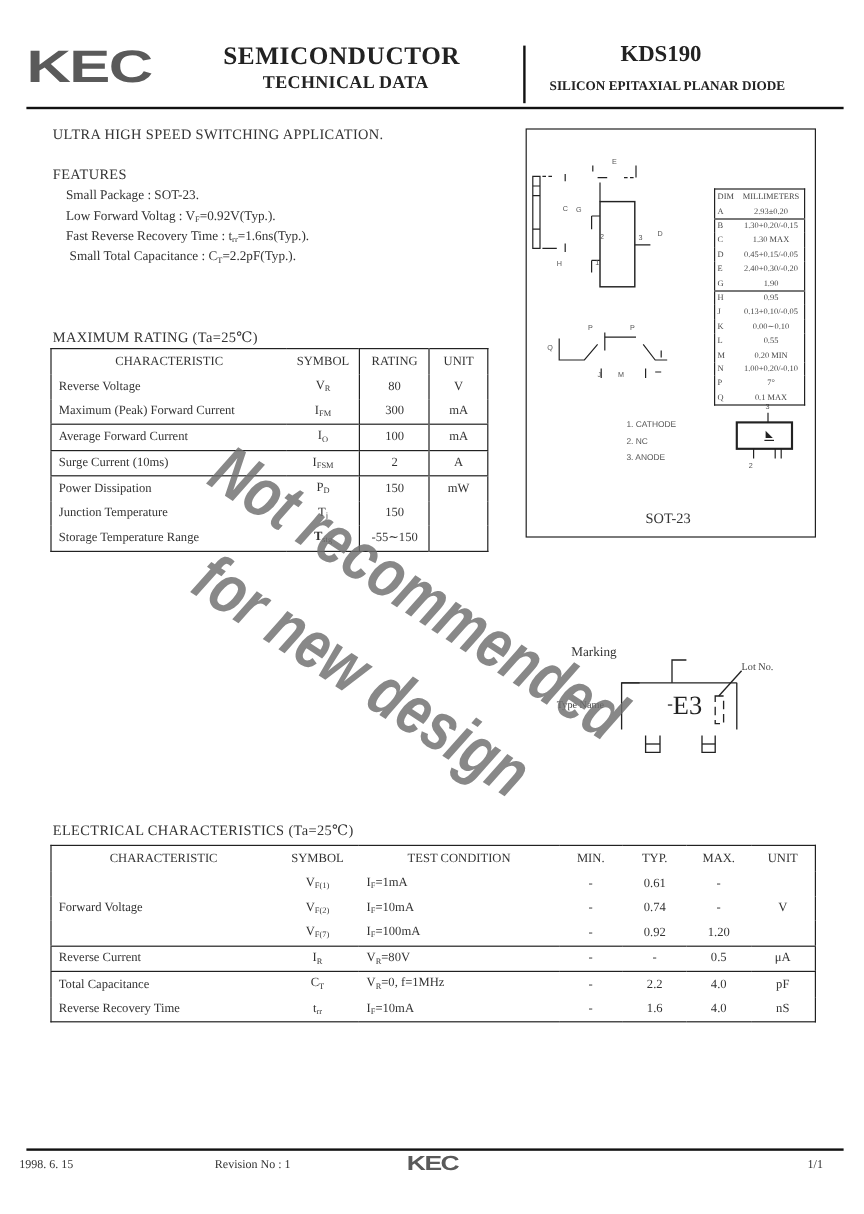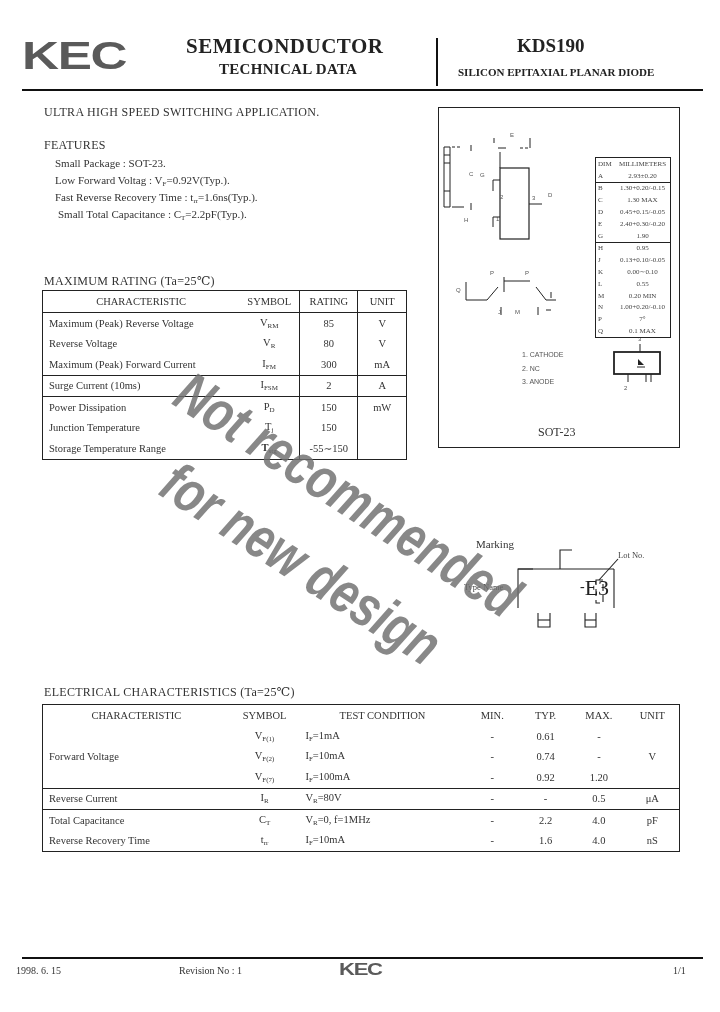--- a/index.html
+++ b/index.html
@@ -55,36 +55,36 @@
 
 <div class="abs sect" style="left:44px; top:274px;">MAXIMUM RATING  (Ta=25℃)</div>
 <table class="dt" style="left:42px; top:290px; width:365px; border:1px solid #222;">
   <tbody>
       <tr>
     <th class="c" style="width:200px;">CHARACTERISTIC</th>
     <th class="c" style="width:50px;">SYMBOL</th>
     <th class="c" style="width:48px; border-left:1px solid #222;">RATING</th>
     <th class="c" style="width:40px; border-left:1px solid #222;">UNIT</th>
   </tr>
-  <tr class="bt">
-    <td>Maximum (Peak) Reverse Voltage</td>
-    <td class="c"><span>V</span><sub>RM</sub></td>
-    <td class="c" style="border-left:1px solid #222;">85</td>
-    <td class="c" style="border-left:1px solid #222;">V</td>
-  </tr>
   <tr>
     <td>Reverse Voltage</td>
     <td class="c"><span>V</span><sub>R</sub></td>
     <td class="c" style="border-left:1px solid #222;">80</td>
     <td class="c" style="border-left:1px solid #222;">V</td>
   </tr>
   <tr>
     <td>Maximum (Peak) Forward Current</td>
     <td class="c"><span>I</span><sub>FM</sub></td>
     <td class="c" style="border-left:1px solid #222;">300</td>
+    <td class="c" style="border-left:1px solid #222;">mA</td>
+  </tr>
+  <tr class="bt">
+    <td>Average Forward Current</td>
+    <td class="c"><span>I</span><sub>O</sub></td>
+    <td class="c" style="border-left:1px solid #222;">100</td>
     <td class="c" style="border-left:1px solid #222;">mA</td>
   </tr>
   <tr class="bt">
     <td>Surge Current (10ms)</td>
     <td class="c"><span>I</span><sub>FSM</sub></td>
     <td class="c" style="border-left:1px solid #222;">2</td>
     <td class="c" style="border-left:1px solid #222;">A</td>
   </tr>
   <tr class="bt">
     <td>Power Dissipation</td>
@@ -256,21 +256,21 @@
     <polyline points="45,24 45,5 57,5"></polyline>
     <line x1="3" y1="24" x2="99" y2="24"></line>
     <rect x="81" y="35" width="7" height="23" stroke-dasharray="7,4"></rect>
     <line x1="84" y1="35" x2="103" y2="14"></line>
     <polyline points="23,68 23,82 35,82 35,68"></polyline>
     <line x1="23" y1="75" x2="35" y2="75"></line>
     <polyline points="70,68 70,82 81,82 81,68"></polyline>
     <line x1="70" y1="75" x2="81" y2="75"></line>
   </g>
 </svg>
-<div class="abs" style="left:548px; top:575px; font-size:22px; color:#222;padding-left:32px;">
+<div class="abs" style="left:524px; top:575px; font-size:22px; color:#222;padding-left:32px;">
   <span style="font-size:14px; vertical-align:4px;">-</span><span>E3</span>
 </div>
 
 <div class="abs sect" style="left:44px; top:685px;">ELECTRICAL CHARACTERISTICS  (Ta=25℃)</div>
 <table class="dt" style="left:42px; top:704px; width:638px; border:1px solid #222;">
   <tbody>
       <tr>
     <th class="c" style="width:170px;">CHARACTERISTIC</th>
     <th class="c" style="width:56px;">SYMBOL</th>
     <th style="width:150px; text-align:center;">TEST CONDITION</th>

